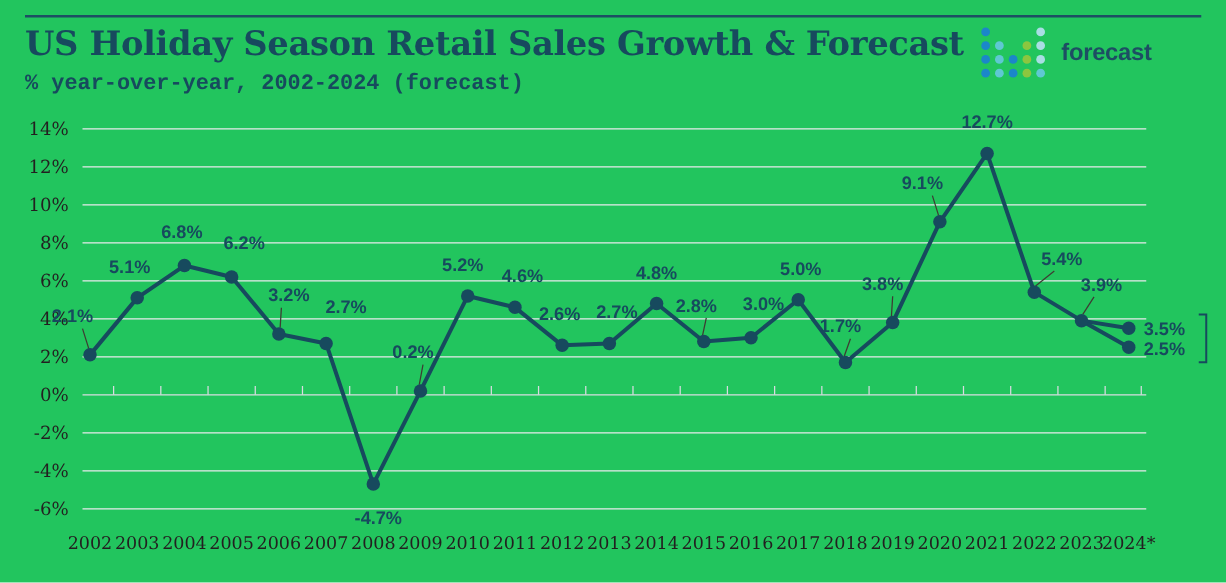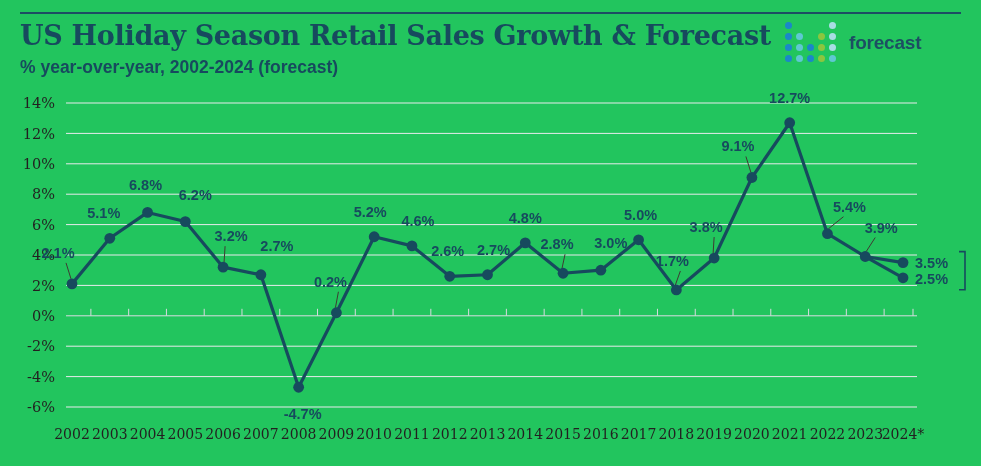--- a/index.html
+++ b/index.html
@@ -29,21 +29,21 @@
   .chart-title {
     font-family: "DejaVu Serif", "Liberation Serif", serif;
     font-weight: bold;
     font-size: 27px;
     line-height: 32px;
     color: #174a5e;
     letter-spacing: -0.3px;
     white-space: nowrap;
   }
   .chart-subtitle {
-    font-family: Liberation Sans, sans-serif;
+    font-family: Liberation Mono, monospace;
     font-weight: bold;
     font-size: 17.5px;
     line-height: 22px;
     color: #174a5e;
     margin-top: 4px;
     white-space: nowrap;
   }
 
   
   .logo {

